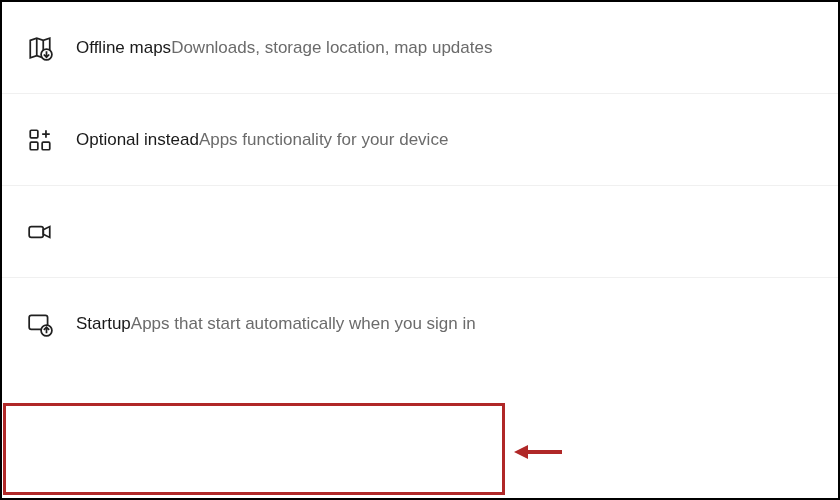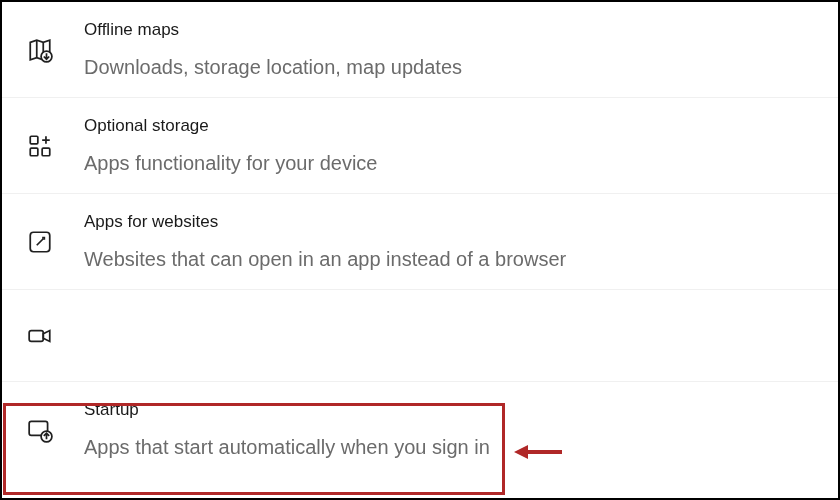--- a/index.html
+++ b/index.html
@@ -31,31 +31,30 @@
       width: 28px;
       height: 28px;
       display: flex;
       align-items: center;
       justify-content: center;
       flex-shrink: 0;
       color: #202020;
     }
     .text-wrap {
       display: flex;
-      flex-direction: column;
-      gap: 16px;
-      margin-left: 8px;
+      flex-direction: row;
+      gap: 0;
     }
     .item-title {
       font-size: 17px;
       color: #1a1a1a;
       font-weight: 400;
     }
     .item-desc {
-      font-size: 20px;
+      font-size: 17px;
       color: #6b6b6b;
     }
     .highlight-box {
       position: absolute;
       border: 3px solid #b02828;
       pointer-events: none;
     }
     .arrow {
       position: absolute;
       width: 48px;
@@ -87,37 +86,25 @@
   <div class="settings-item">
     <span class="icon-wrap">
       <svg width="26" height="26" viewBox="0 0 24 24" fill="none" stroke="currentColor" stroke-width="1.6">
         <rect x="3" y="3" width="7" height="7" rx="1"></rect>
         <rect x="3" y="14" width="7" height="7" rx="1"></rect>
         <rect x="14" y="14" width="7" height="7" rx="1"></rect>
         <path d="M17.5 3 V10 M14 6.5 H21"></path>
       </svg>
     </span>
     <div class="text-wrap">
-      <span class="item-title">Optional storage</span>
+      <span class="item-title">Optional instead</span>
       <span class="item-desc">Apps functionality for your device</span>
     </div>
   </div>
 
-  <div class="settings-item">
-    <span class="icon-wrap">
-      <svg width="26" height="26" viewBox="0 0 24 24" fill="none" stroke="currentColor" stroke-width="1.6">
-        <rect x="3" y="3" width="18" height="18" rx="3"></rect>
-        <path d="M9 15 L15 9 M14 8 H16 V10"></path>
-      </svg>
-    </span>
-    <div class="text-wrap">
-      <span class="item-title">Apps for websites</span>
-      <span class="item-desc">Websites that can open in an app instead of a browser</span>
-    </div>
-  </div>
 
   <div class="settings-item">
     <span class="icon-wrap">
       <svg width="26" height="26" viewBox="0 0 24 24" fill="none" stroke="currentColor" stroke-width="1.6">
         <rect x="2" y="7" width="13" height="10" rx="2"></rect>
         <path d="M15 10 L21 7 V17 L15 14 Z"></path>
       </svg>
     </span>
     <div class="text-wrap">
     </div>

